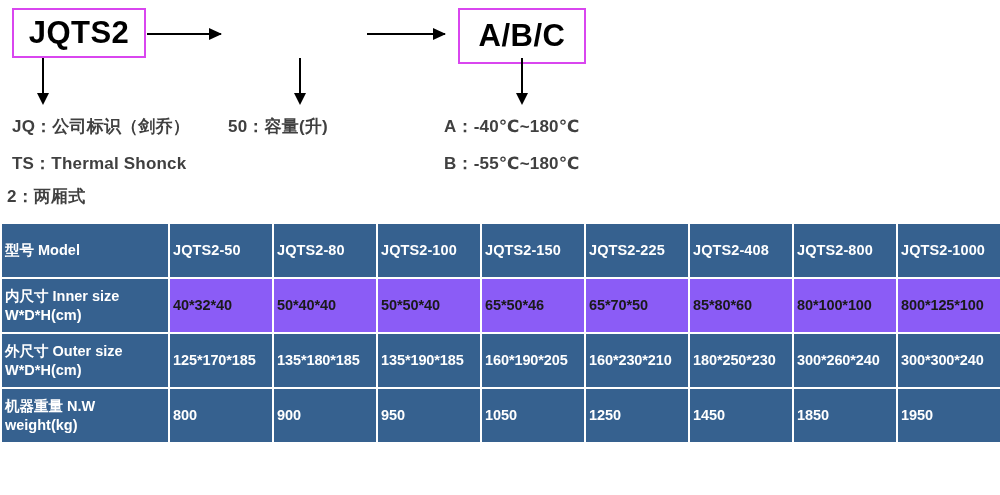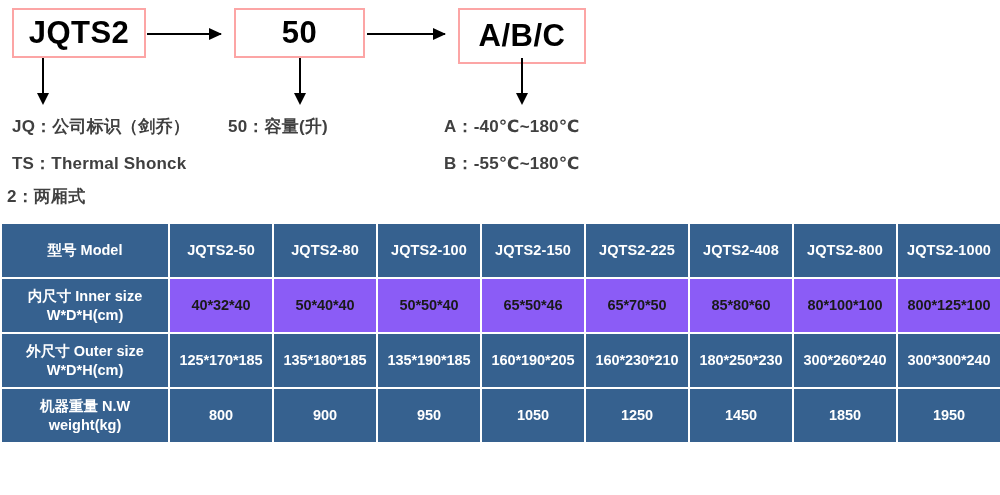--- a/index.html
+++ b/index.html
@@ -18,21 +18,21 @@
 
   
   #diagram {
     position: absolute;
     left: 0; top: 0;
     width: 1000px; height: 222px;
   }
 
   .code-box {
     position: absolute;
-    border: 2px solid #fca5a5;
+    border: 2px solid #d946ef;
     background: #ffffff;
     display: flex;
     align-items: center;
     justify-content: center;
     font-weight: 700;
     color: #000000;
     letter-spacing: 0.5px;
   }
   #box-prefix { left: 12px;  top: 8px; width: 134px; height: 50px; font-size: 31px; }
   #box-capacity { left: 234px; top: 8px; width: 131px; height: 50px; font-size: 31px; }
@@ -95,21 +95,20 @@
     position: absolute;
     left: 0; top: 222px;
     width: 1000px;
     border-collapse: separate;
     border-spacing: 2px 2px;
     table-layout: fixed;
   }
   #spec-table td {
     height: 53px;
     padding: 2px 3px;
-    text-align: center;
     vertical-align: middle;
     font-size: 14.5px;
     font-weight: 700;
     line-height: 1.25;
     overflow: hidden;
   }
   .col-label { width: 166px; }
   .col-data  { width: 102px; }
 
   .cell-blue  { background: #36618f; color: #ffffff; }
@@ -122,21 +121,20 @@
 </style>
 </head>
 <body>
 
 <div id="page">
 
   <div id="diagram">
 
     <div class="code-box" id="box-prefix">JQTS2</div>
 
-    <div class="code-box" id="box-capacity">50</div>
 
     <div class="code-box" id="box-temp">A/B/C</div>
 
     <div class="arrow-h" id="arrow-1"></div>
     <div class="arrow-h" id="arrow-2"></div>
 
     <div class="arrow-v" id="arrow-v1"></div>
     <div class="arrow-v" id="arrow-v2"></div>
     <div class="arrow-v" id="arrow-v3"></div>
 

